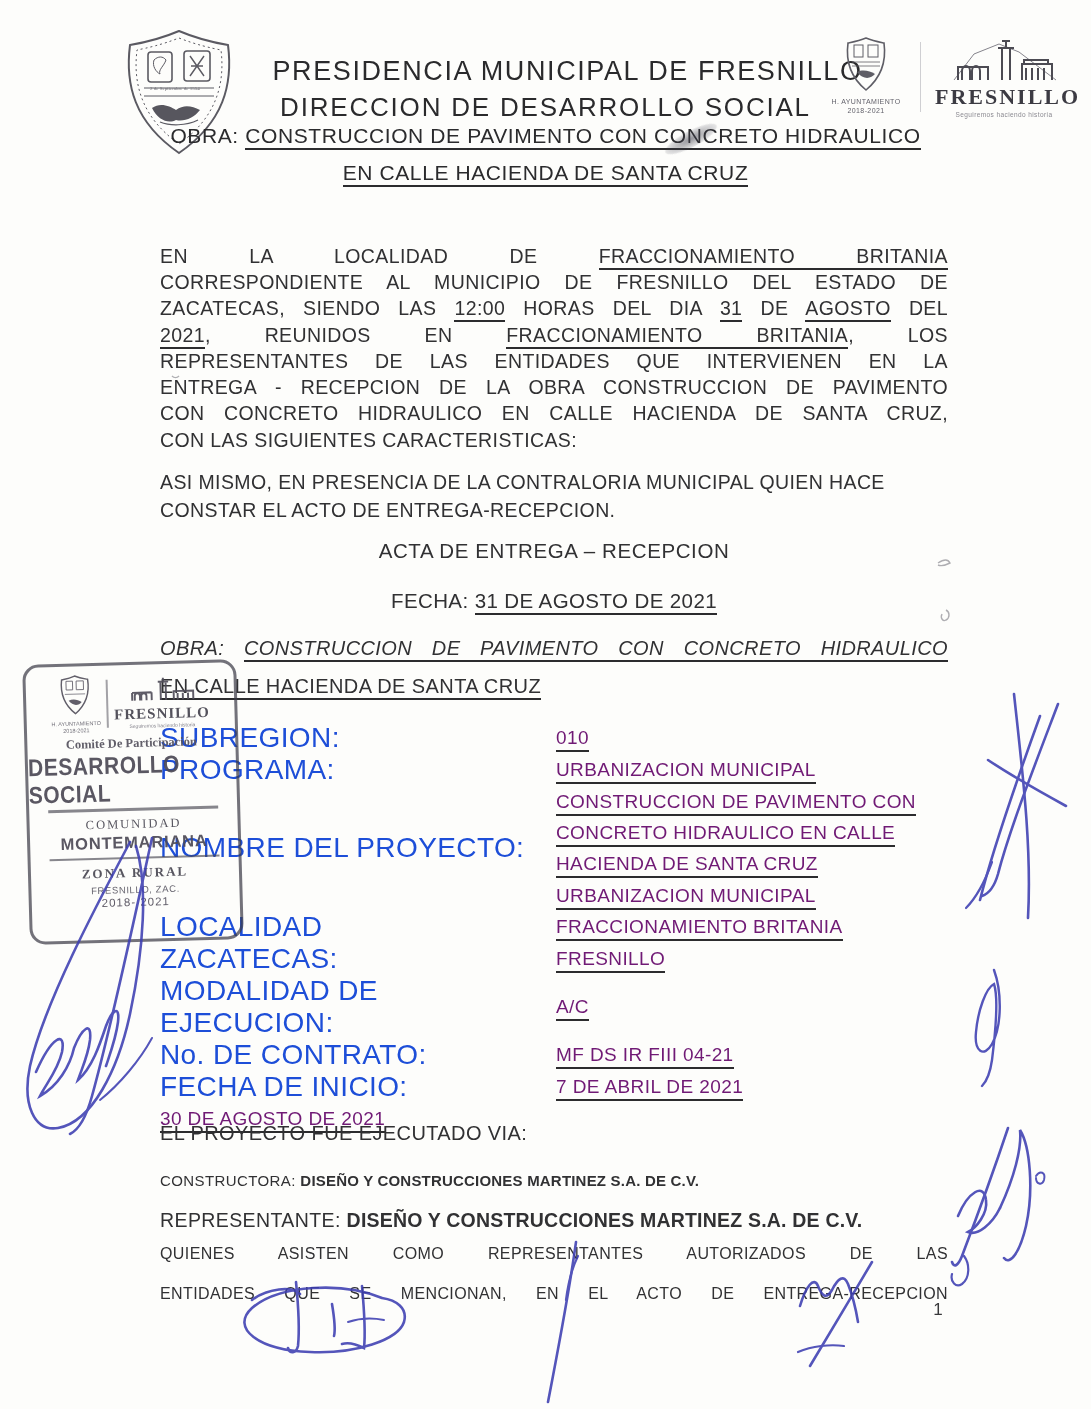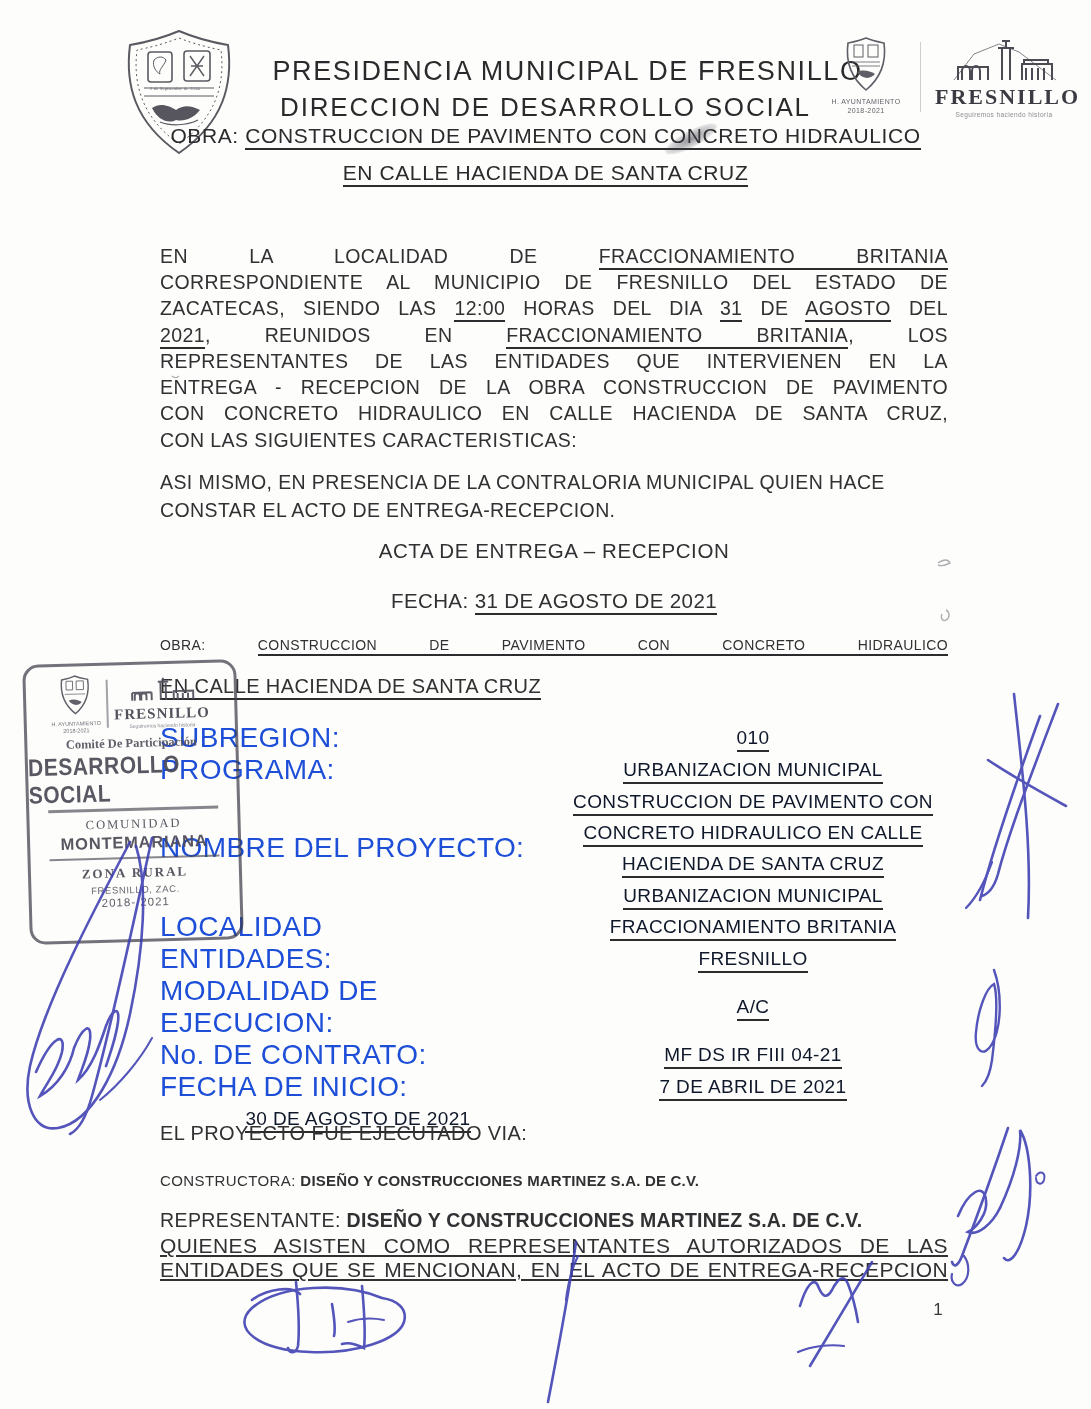--- a/index.html
+++ b/index.html
@@ -23,34 +23,34 @@
   .fres-tag{font-size:6.5px;color:#8a8990;letter-spacing:.4px;margin-top:1px;}
   .obra-h{left:0;top:124px;width:1091px;text-align:center;font-size:21px;letter-spacing:.6px;color:#2b2b2d;}
   .obra-h .l2{margin-top:13px;}
   
   .bodytxt{left:160px;width:788px;font-size:19.5px;letter-spacing:.4px;color:#313133;}
   .p1{top:243px;line-height:26.2px;white-space:pre-line;text-align:justify;text-align-last:justify;}
   .p1last{top:427px;line-height:26px;}
   .p2{top:468px;line-height:28px;white-space:pre-line;}
   .acta{top:539px;text-align:center;font-size:20.5px;letter-spacing:.6px;}
   .fecha{top:589px;text-align:center;font-size:20.5px;}
-  .obra2a{top:637px;font-size:14px;text-align:justify;text-align-last:justify;}
+  .obra2a{top:637px;font-size:20px;text-align:justify;text-align-last:justify;font-style:italic;}
   .obra2b{top:675px;font-size:20px;}
   
   .fields{left:160px;top:722px;width:790px;}
   .frow{display:grid;grid-template-columns:396px 1fr;align-items:center;}
   .flabel{font-size:28px;letter-spacing:.4px;color:#1d4ed8;}
-  .fvline{line-height:31.2px;font-size:19px;letter-spacing:.4px;color:#0f172a;text-align:center;}
+  .fvline{line-height:31.2px;font-size:19px;letter-spacing:.4px;color:#701a75;}
   .fvline .u{display:inline-block;line-height:23px;}
   
   .via{top:1122px;font-size:20px;}
   .c1{top:1172px;font-size:15px;}
   .c2{top:1209px;font-size:19.5px;}
   .cval{font-weight:700;letter-spacing:.2px;}
-  .quienes{top:1234px;line-height:24px;white-space:pre-line;text-align:justify;text-align-last:justify;font-size:21px;text-decoration:underline;}
+  .quienes{top:1234px;line-height:40px;white-space:pre-line;text-align:justify;text-align-last:justify;font-size:16px;}
   .pagenum{left:918px;top:1300px;width:40px;text-align:center;font-size:17px;color:#39393b;}
   
   .stamp{left:26px;top:662px;width:208px;height:274px;transform:rotate(-1.6deg);
     border:3.5px solid rgba(62,60,72,.78);border-radius:16px;color:#4a4853;
     display:flex;flex-direction:column;align-items:center;opacity:.92;pointer-events:none;}
   .stamp-top{display:flex;align-items:center;gap:6px;margin-top:8px;}
   .stamp-top .sdiv{width:1.5px;height:48px;background:rgba(74,72,83,.55);}
   .stamp-fres{text-align:center;}
   .stamp-fres .w{font-family:"Liberation Serif",serif;font-size:15px;font-weight:700;letter-spacing:1px;color:#46444f;}
   .stamp-fres .tg{font-size:5px;color:#7b7983;}
@@ -180,21 +180,21 @@
           <div class="fvline"><span class="u">URBANIZACION MUNICIPAL</span></div>
         </div>
       </div>
       <div class="frow">
         <div class="flabel">LOCALIDAD</div>
         <div>
           <div class="fvline"><span class="u">FRACCIONAMIENTO BRITANIA</span></div>
         </div>
       </div>
       <div class="frow">
-        <div class="flabel">ENTIDADES:</div>
+        <div class="flabel">ZACATECAS:</div>
         <div>
           <div class="fvline"><span class="u">FRESNILLO</span></div>
         </div>
       </div>
       <div class="frow">
         <div class="flabel">MODALIDAD DE EJECUCION:</div>
         <div>
           <div class="fvline"><span class="u">A/C</span></div>
         </div>
       </div>

